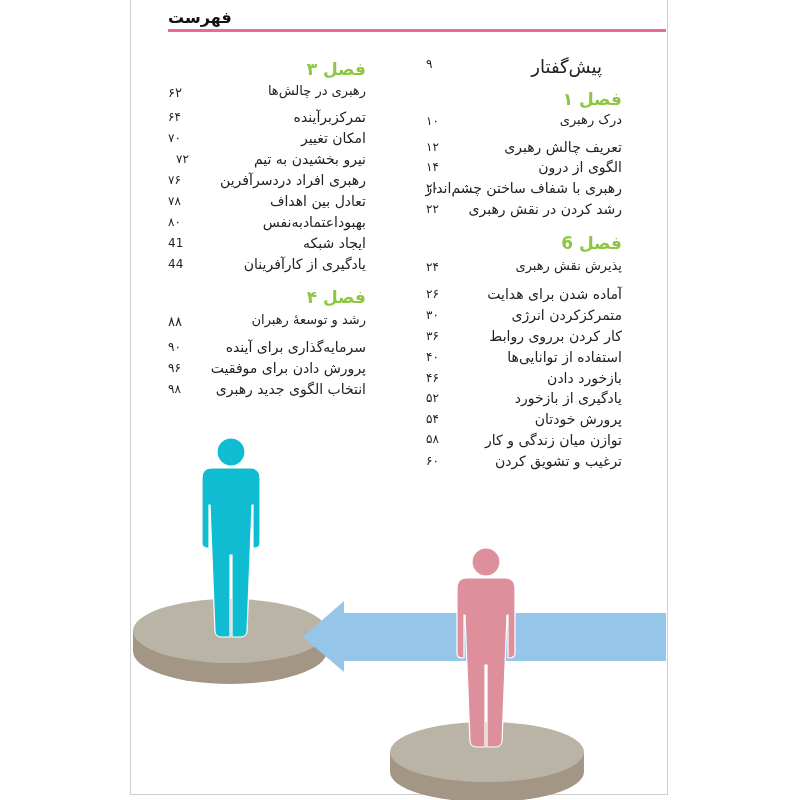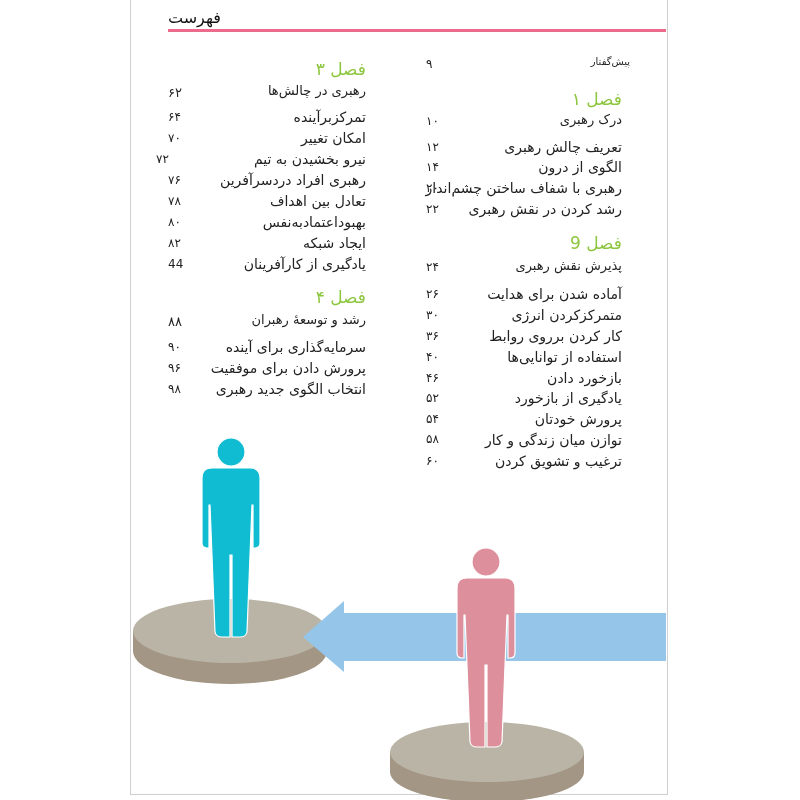--- a/index.html
+++ b/index.html
@@ -2,30 +2,30 @@
 <html><head>
 <meta charset="utf-8">
 <style>
   html, body { margin:0; padding:0; background:#ffffff; }
   body { width:800px; height:800px; position:relative; overflow:hidden; font-family:"DejaVu Sans", sans-serif; }
   .page {
     position:absolute; left:130px; top:-2px; width:538px; height:797px;
     background:#ffffff; border:1px solid #cfcfcf; box-sizing:border-box;
   }
   .title {
-    position:absolute; left:168px; top:8px; font-size:16px; font-weight:normal; color:#111;
+    position:absolute; left:168px; top:8px; font-size:16px; font-weight:bold; color:#111;
     direction:rtl; white-space:nowrap;
   }
   .rule {
     position:absolute; left:168px; top:29px; width:498px; height:3px; background:#ec6b8c;
   }
   .row { position:absolute; height:20px; direction:rtl; white-space:nowrap; }
   .row .label { position:absolute; right:0; top:0; color:#222; }
   .num { position:absolute; color:#222; direction:ltr; white-space:nowrap; font-size:12px; }
-  .chap { position:absolute; color:#8dc63f; font-size:17px; font-weight:normal; direction:rtl; white-space:nowrap; }
+  .chap { position:absolute; color:#8dc63f; font-size:17px; font-weight:bold; direction:rtl; white-space:nowrap; }
   .main-title { font-size:13px; }
   .sub { font-size:14px; }
   svg.art { position:absolute; left:0; top:0; }
 </style>
 </head>
 <body>
 
 <div class="page"></div>
 
 <div class="title">فهرست</div>
@@ -51,21 +51,21 @@
     <path d="M390,752 L390,772 A97,30 0 0 0 584,772 L584,752 Z" fill="#a39684"></path>
     <ellipse cx="487" cy="752" rx="97" ry="30" fill="#b9b4a5"></ellipse>
   </g>
 
   <g fill="#de8f9c" stroke="#ffffff" stroke-width="1.2">
     <circle cx="486" cy="562" r="14"></circle>
     <path d="M467,578 L505,578 Q515,578 515,588 L515,653 Q515,658 510,658 L508,658 L508,615 L507,615 L502,742 Q501,747 495,747 L487,747 L487,665 L485,665 L485,747 L477,747 Q471,747 470,742 L465,615 L464,615 L464,658 L462,658 Q457,658 457,653 L457,588 Q457,578 467,578 Z"></path>
   </g>
 </svg>
 
-<div class="row sub" style="left:448px;width:182px;top:56px;font-size:10px">
+<div class="row sub" style="left:420px;width:182px;top:56px;font-size:18px">
   <span class="label">پیش‌گفتار</span>
 </div>
 <div class="num" style="left:426px;top:57px">۹</div>
 
 <div class="chap" style="right:178px;top:89px">فصل ۱</div>
 <div class="row main-title" style="left:440px;width:182px;top:112px">
   <span class="label">درک رهبری</span>
 </div>
 <div class="num" style="left:426px;top:114px">۱۰</div>
 
@@ -79,21 +79,21 @@
 <div class="num" style="left:426px;top:160px">۱۴</div>
 <div class="row sub" style="left:440px;width:182px;top:180px">
     <span class="label">رهبری با شفاف ساختن چشم‌انداز</span>
   </div>
 <div class="num" style="left:426px;top:181px">۲۰</div>
 <div class="row sub" style="left:440px;width:182px;top:201px">
     <span class="label">رشد کردن در نقش رهبری</span>
   </div>
 <div class="num" style="left:426px;top:202px">۲۲</div>
 
-<div class="chap" style="right:178px;top:233px">فصل 9</div>
+<div class="chap" style="right:178px;top:233px">فصل 6</div>
 <div class="row main-title" style="left:440px;width:182px;top:258px">
   <span class="label">پذیرش نقش رهبری</span>
 </div>
 <div class="num" style="left:426px;top:260px">۲۴</div>
 
 <div class="row sub" style="left:440px;width:182px;top:286px">
     <span class="label">آماده شدن برای هدایت</span>
   </div>
 <div class="num" style="left:426px;top:287px">۲۶</div>
 <div class="row sub" style="left:440px;width:182px;top:307px">
@@ -139,37 +139,37 @@
     <span class="label">تمرکزبرآینده</span>
   </div>
 <div class="num" style="left:168px;top:110px">۶۴</div>
 <div class="row sub" style="left:190px;width:176px;top:130px">
     <span class="label">امکان تغییر</span>
   </div>
 <div class="num" style="left:168px;top:131px">۷۰</div>
 <div class="row sub" style="left:190px;width:176px;top:151px">
     <span class="label">نیرو بخشیدن به تیم</span>
   </div>
-<div class="num" style="left:156px;top:152px">۷۲</div>
+<div class="num" style="left:176px;top:152px">۷۲</div>
 <div class="row sub" style="left:190px;width:176px;top:172px">
     <span class="label">رهبری افراد دردسرآفرین</span>
   </div>
 <div class="num" style="left:168px;top:173px">۷۶</div>
 <div class="row sub" style="left:190px;width:176px;top:193px">
     <span class="label">تعادل بین اهداف</span>
   </div>
 <div class="num" style="left:168px;top:194px">۷۸</div>
 <div class="row sub" style="left:190px;width:176px;top:214px">
     <span class="label">بهبوداعتمادبه‌نفس</span>
   </div>
 <div class="num" style="left:168px;top:215px">۸۰</div>
 <div class="row sub" style="left:190px;width:176px;top:235px">
     <span class="label">ایجاد شبکه</span>
   </div>
-<div class="num" style="left:168px;top:236px">۸۲</div>
+<div class="num" style="left:168px;top:236px">41</div>
 <div class="row sub" style="left:190px;width:176px;top:256px">
     <span class="label">یادگیری از کارآفرینان</span>
   </div>
 <div class="num" style="left:168px;top:257px">44</div>
 
 <div class="chap" style="right:434px;top:287px">فصل ۴</div>
 <div class="row main-title" style="left:190px;width:176px;top:312px">
   <span class="label">رشد و توسعهٔ رهبران</span>
 </div>
 <div class="num" style="left:168px;top:314px;font-size:13px">۸۸</div>

